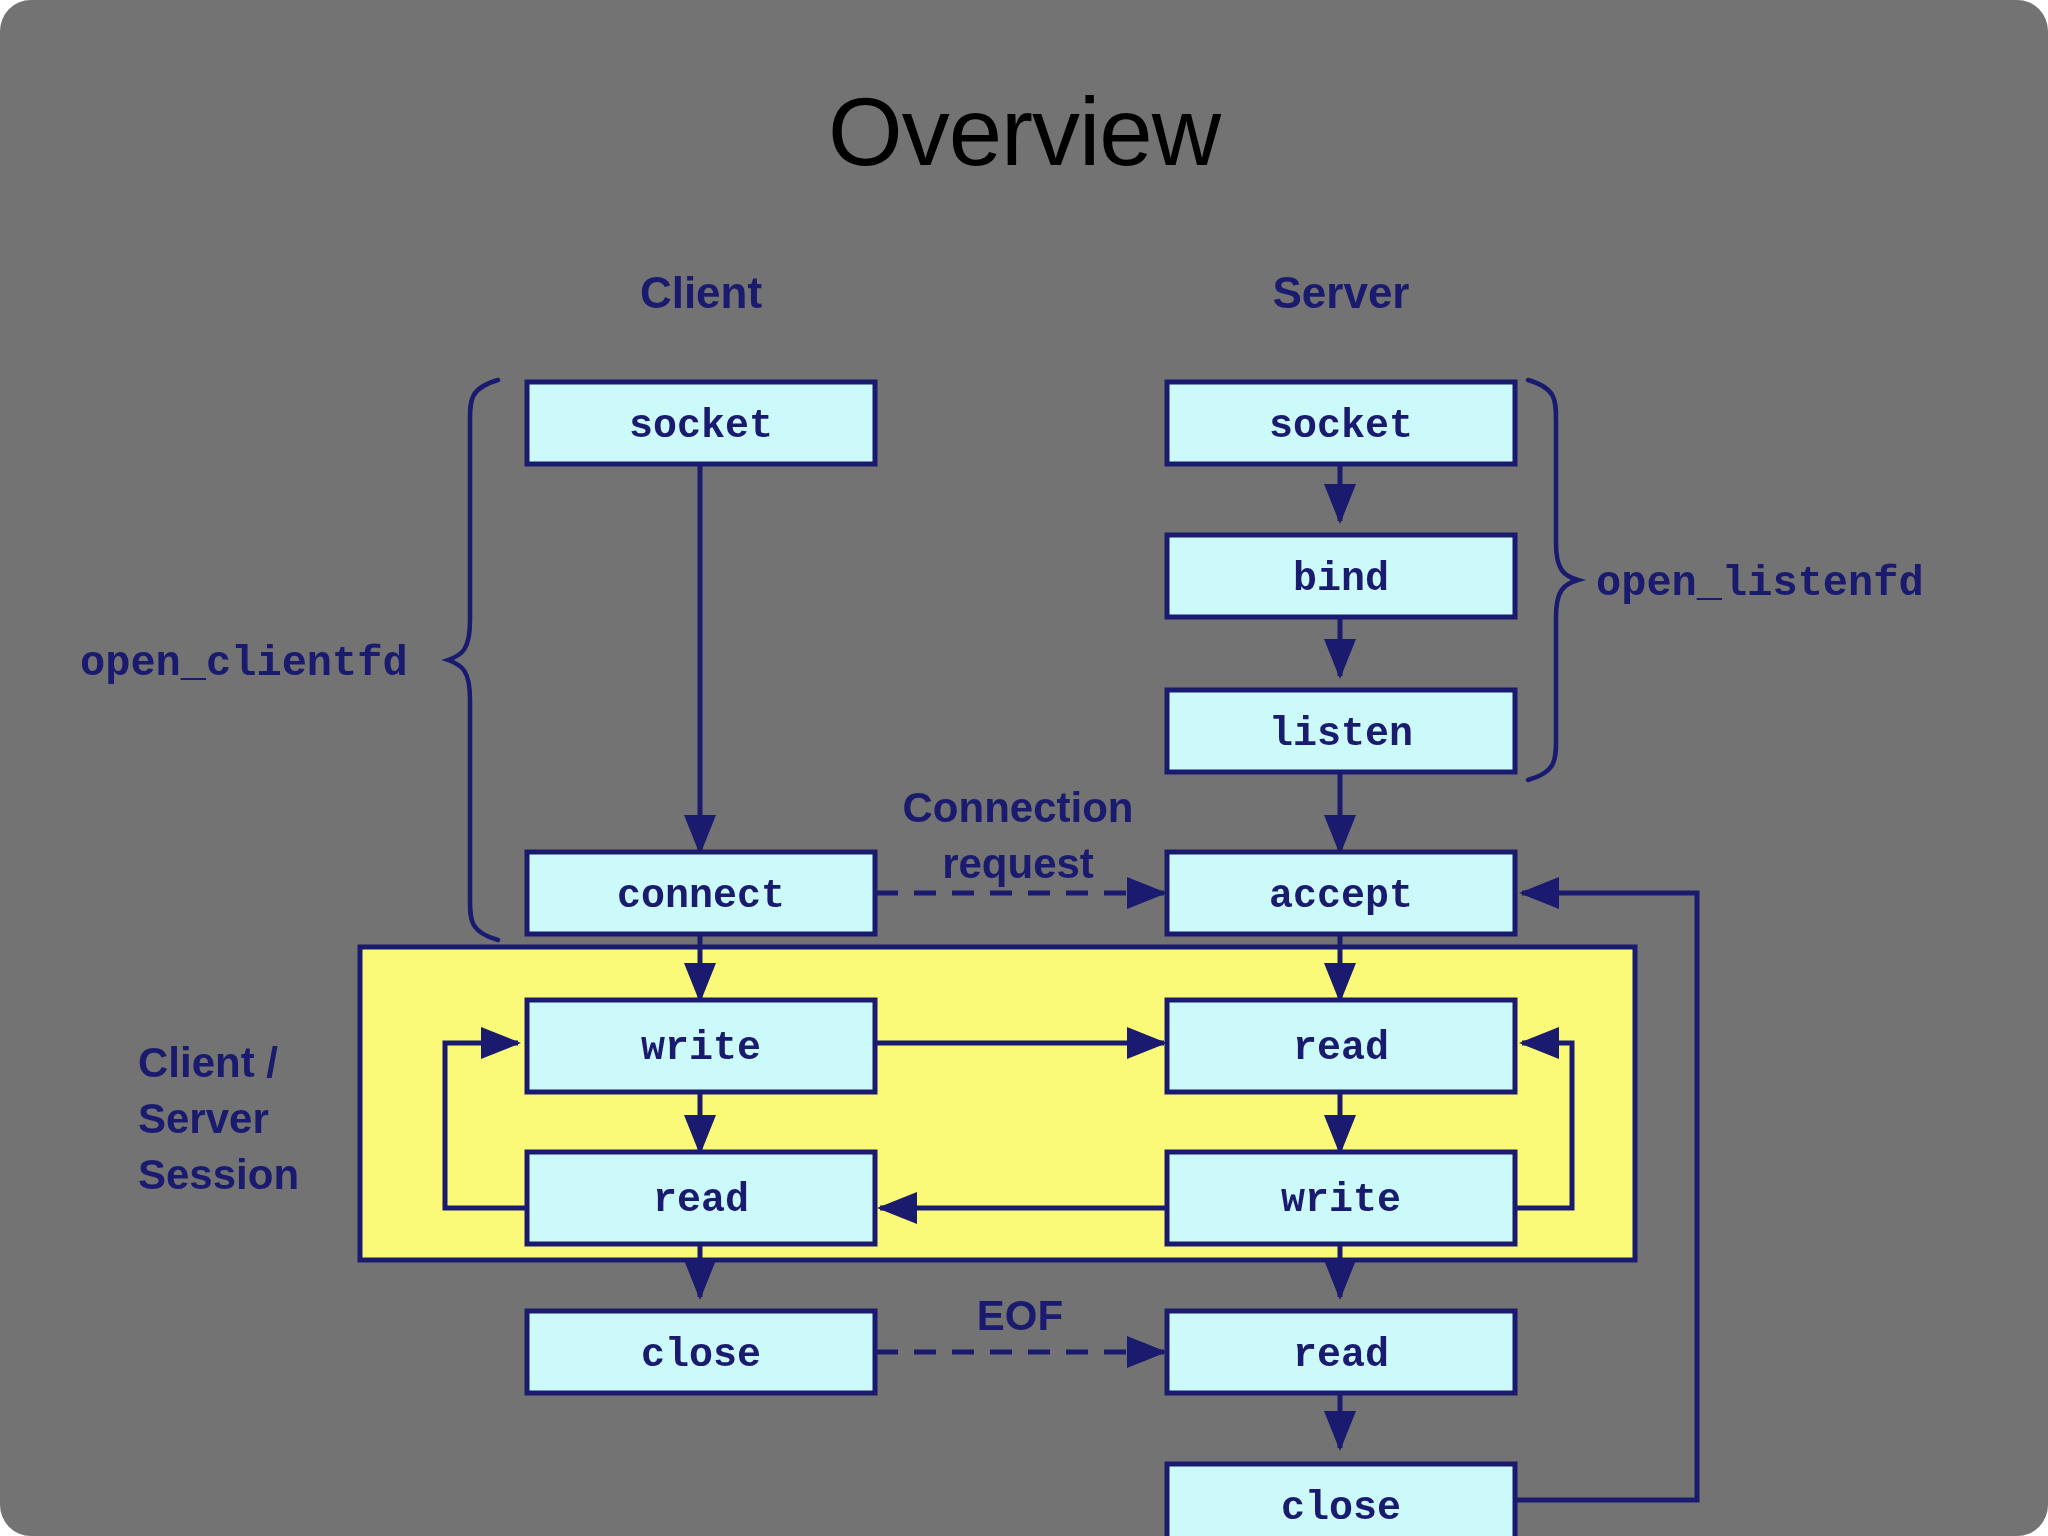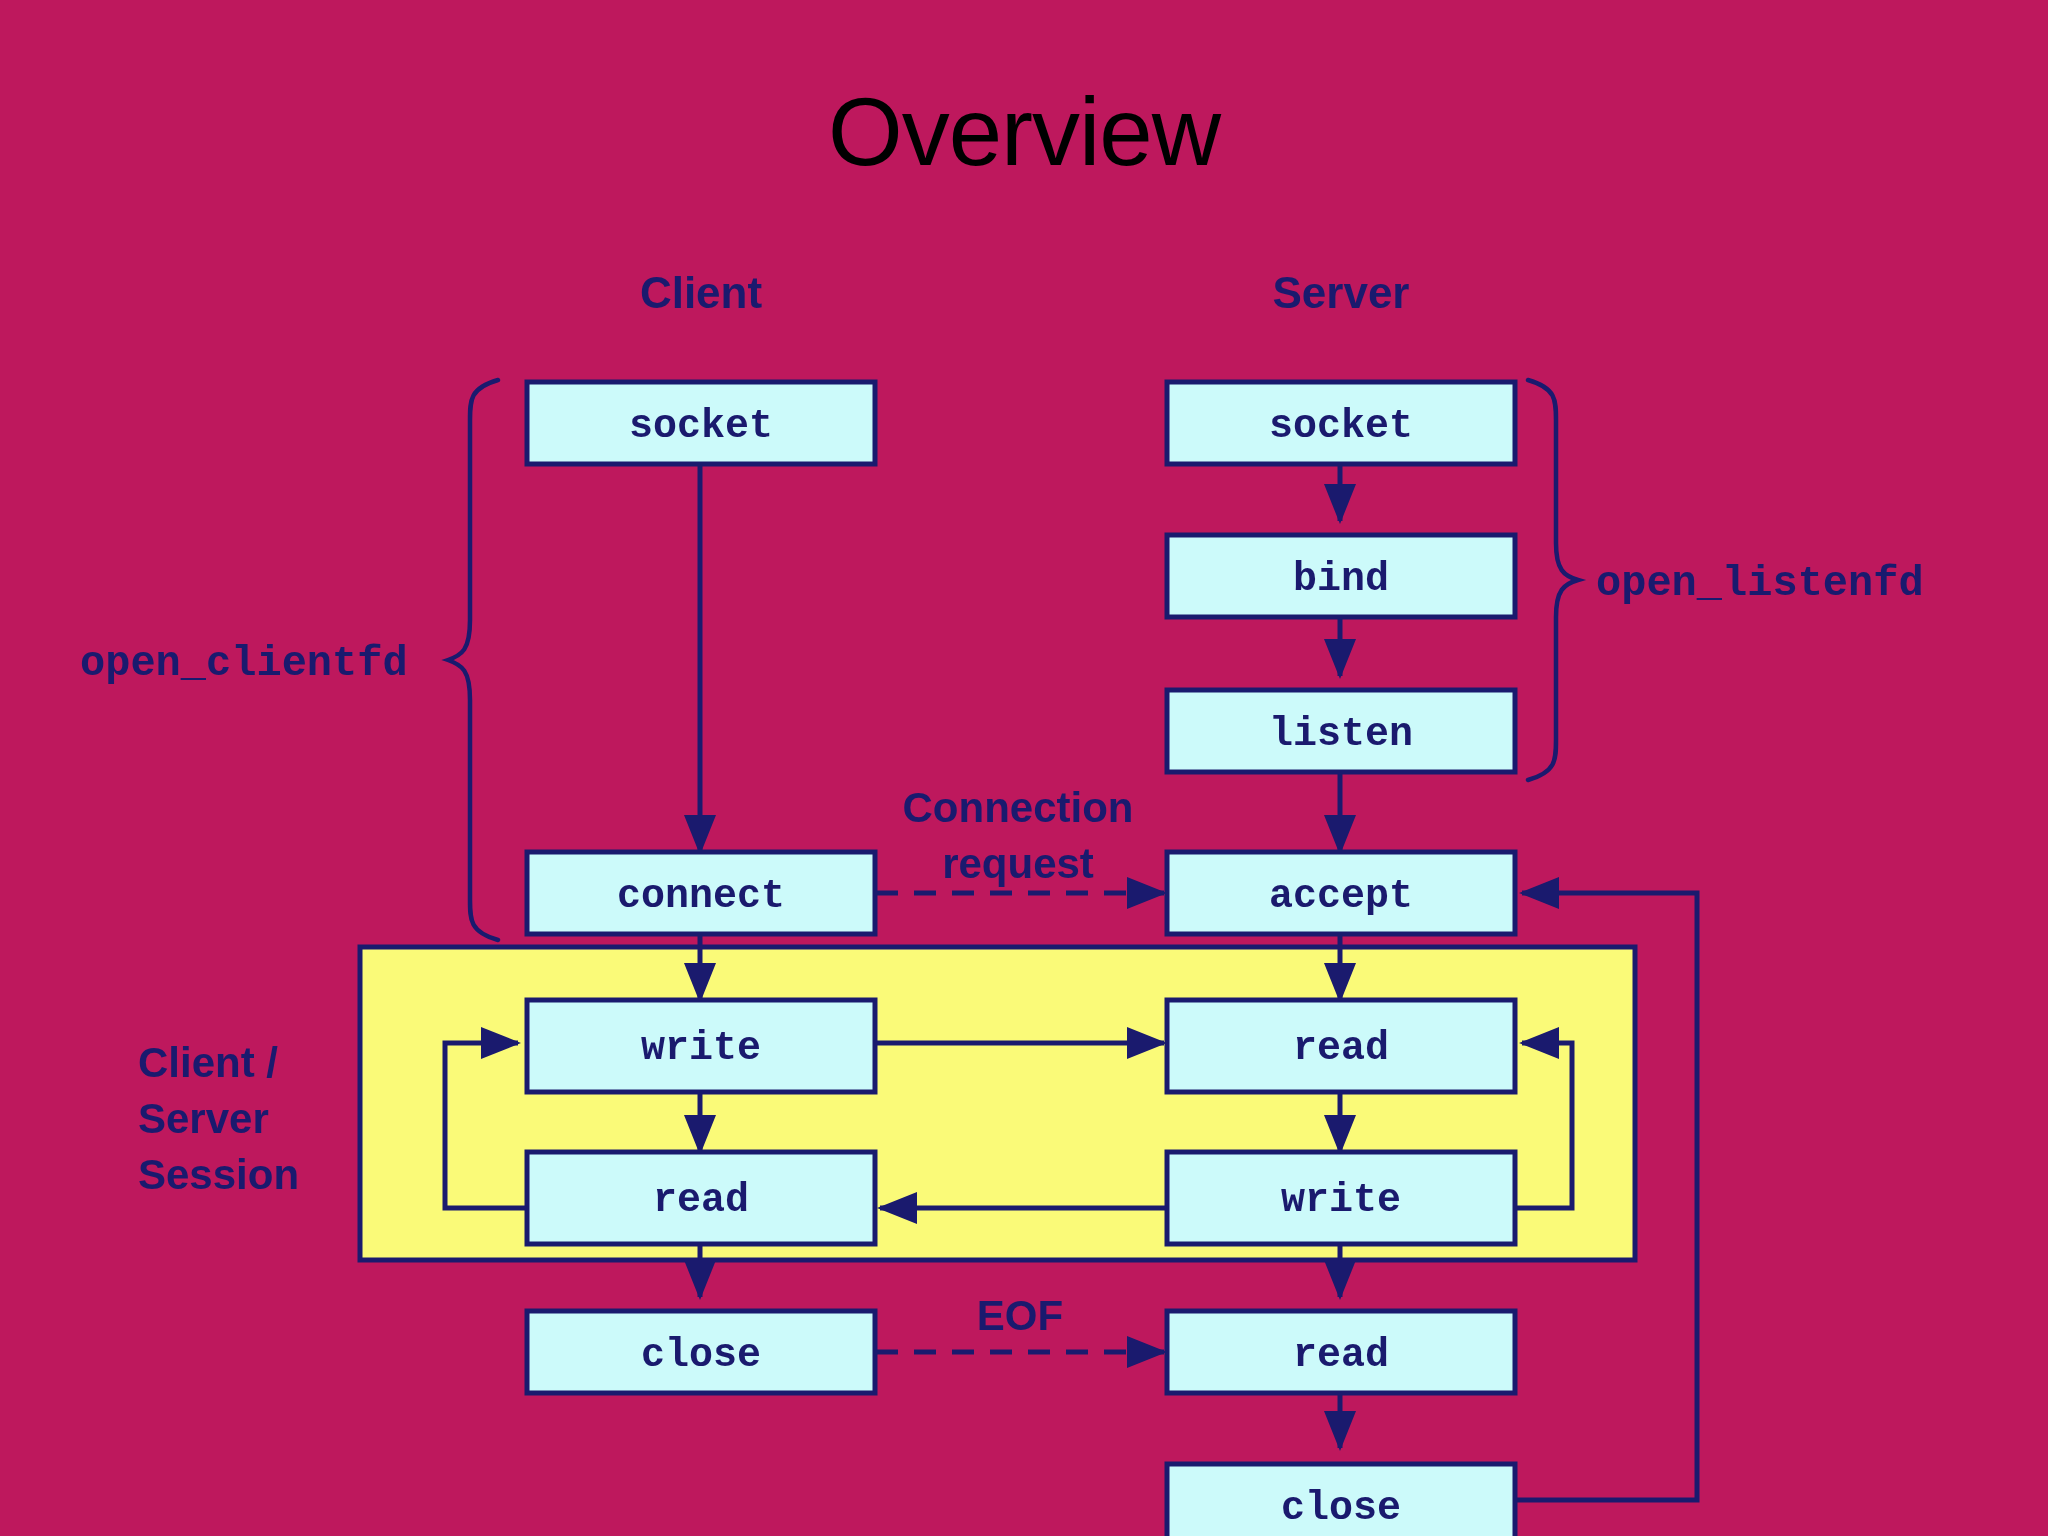--- a/index.html
+++ b/index.html
@@ -10,21 +10,22 @@
   body {
     width: 2048px;
     height: 1536px;
     overflow: hidden;
     font-family: "Liberation Sans", sans-serif;
   }
   #slide {
     position: relative;
     width: 2048px;
     height: 1536px;
-    background: #be185d;
+    background: #737373;
+    border-radius: 31px;
   }
   #title {
     position: absolute;
     left: 0;
     top: 84px;
     width: 2048px;
     text-align: center;
     font-family: "Liberation Sans", sans-serif;
     font-size: 96px;
     font-weight: 400;

